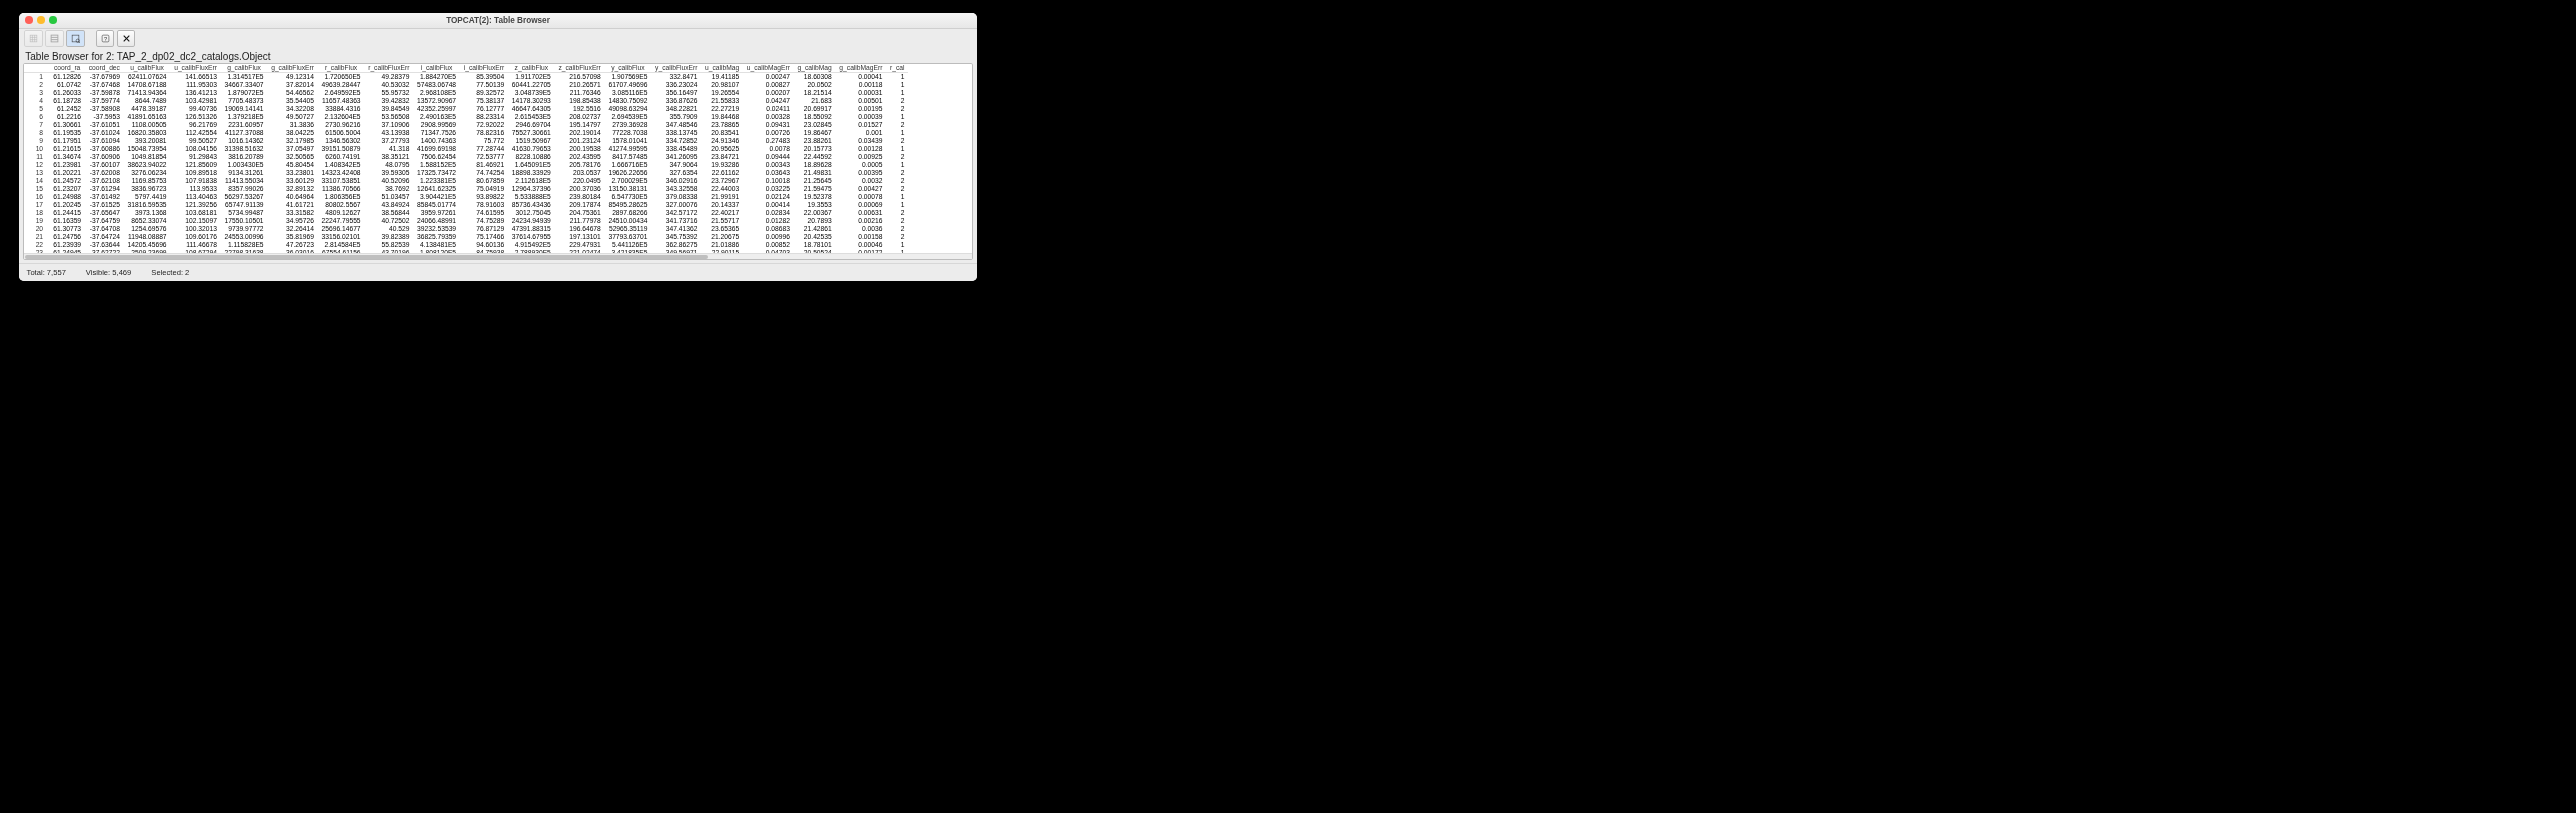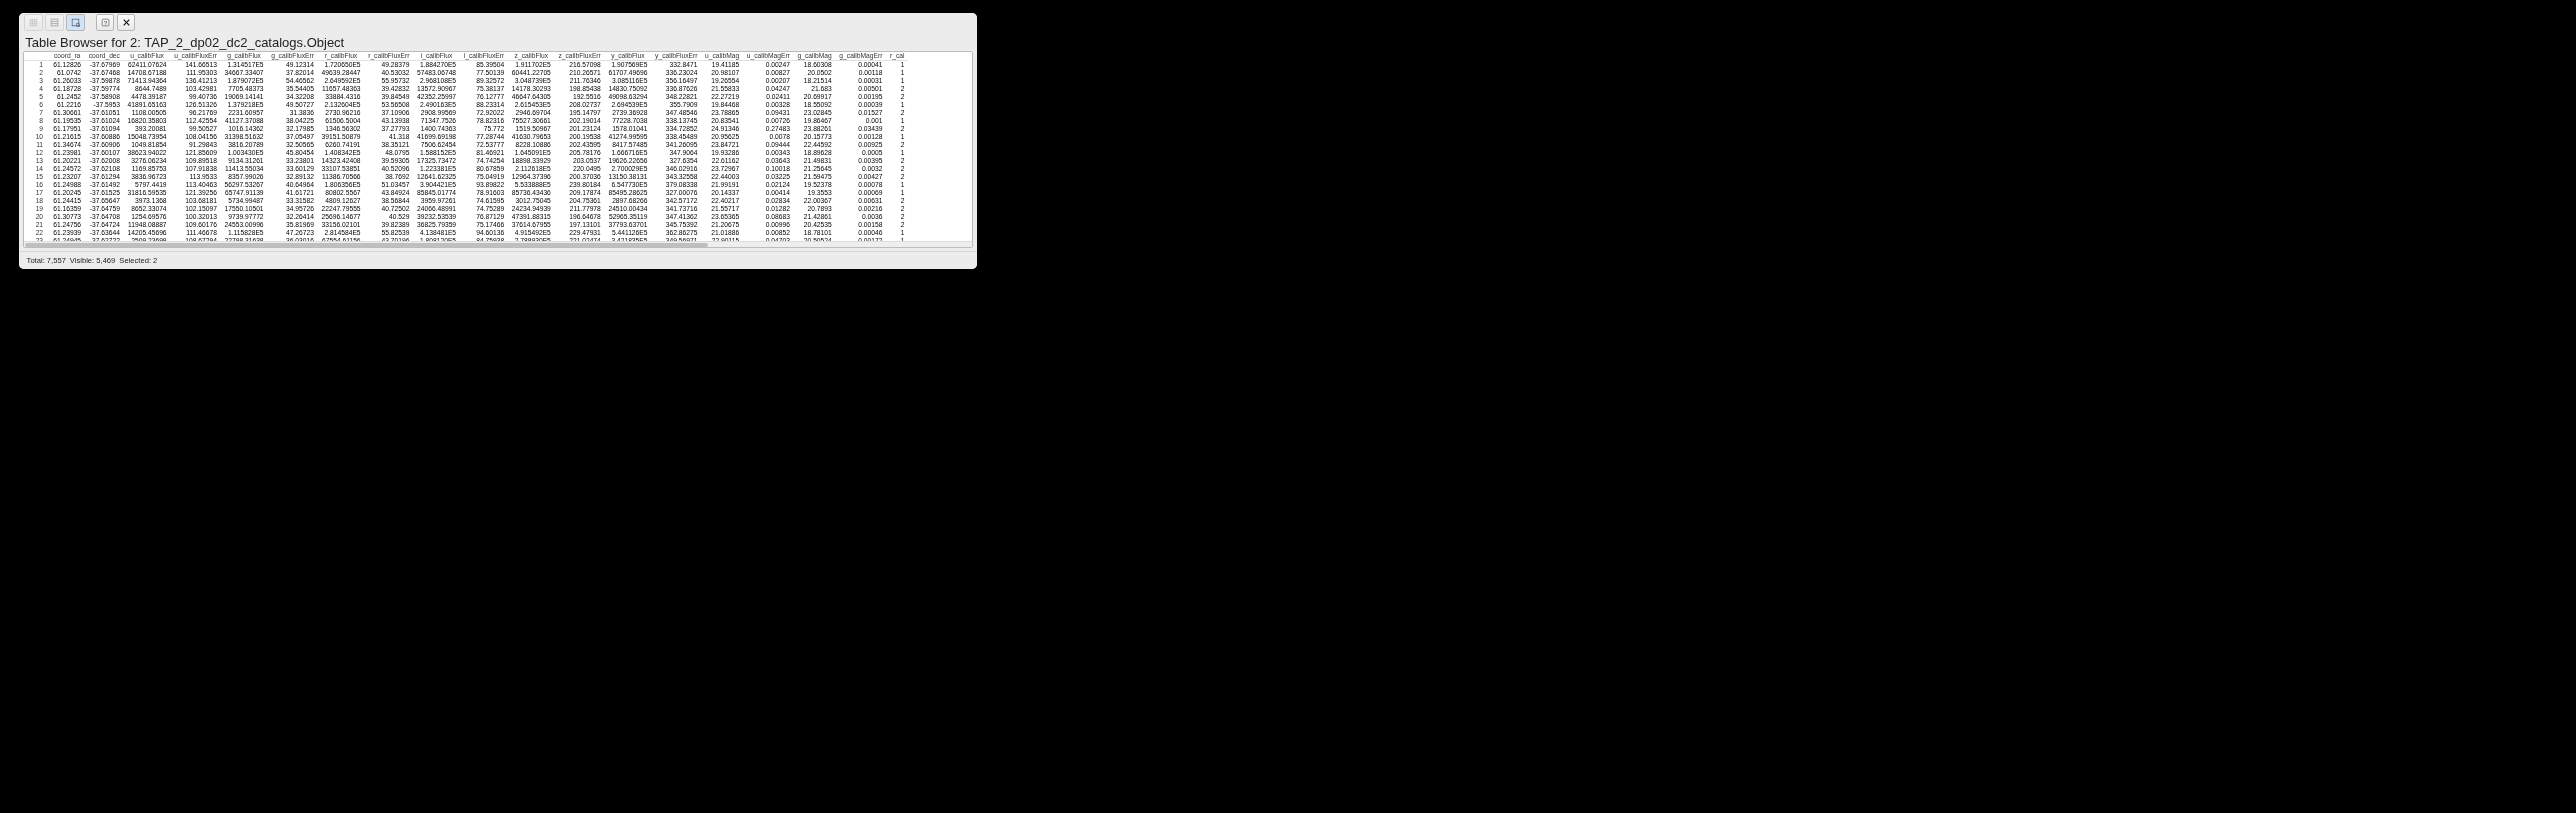--- a/index.html
+++ b/index.html
@@ -8,38 +8,46 @@
   .titlebar{height:15px;background:linear-gradient(#f6f6f6,#e7e7e7);border-bottom:0.6px solid #cfcfcf;position:relative;display:flex;align-items:center}
   .traffic{display:flex;gap:4.4px;position:absolute;left:6.3px;top:3.8px}
   .dot{width:7.6px;height:7.6px;border-radius:50%}
   .red{background:#ff5f57}.yellow{background:#febc2e}.green{background:#28c840}
   .title{flex:1;text-align:center;font-size:8.2px;font-weight:600;color:#444}
   .toolbar{height:20px;background:#ececec;display:flex;align-items:center;padding:0 5px;gap:2.5px}
   .tbtn{width:16.5px;height:15px;border:0.6px solid #b5b5b5;border-radius:1.9px;background:linear-gradient(#fdfdfd,#e8e8e8);display:flex;align-items:center;justify-content:center;color:#444}
   .tbtn.disabled{opacity:.45}
   .tbtn.active{background:#d1e3f8}
   .sep{width:6.3px}
-  .subhdr{padding:2.5px 6.3px 1.3px;font-size:13px;color:#222}
+  .subhdr{padding:2.5px 6.3px 1.3px;font-size:10px;color:#222}
   .tablewrap{margin:0 3.8px 2.5px;background:#fff;border:0.6px solid #bcbcbc;border-radius:1.9px;overflow:hidden}
   .scroll{height:189px;overflow:hidden}
   table{border-collapse:collapse;font-variant-numeric:tabular-nums;font-size:6.7px}
   th,td{white-space:nowrap;padding:0 3.8px;height:8px;line-height:8px}
   th{font-weight:400;color:#333;text-align:center;background:#fff;border-bottom:0.6px solid #e0e0e0}
   td{text-align:right}
   td.idx{color:#333;text-align:right;padding-right:6.3px}
   .hscroll{height:5px;background:#eee;border-top:0.6px solid #ddd;position:relative}
   .hthumb{position:absolute;height:3.8px;top:0.6px;left:1.3px;width:72%;background:#bfbfbf;border-radius:1.9px}
-  .status{padding:3.8px 7.6px;font-size:7.6px;color:#222;display:flex;gap:4px;border-top:0.6px solid #d7d7d7;background:#ececec}
+  .status{padding:3.8px 7.6px;font-size:7.6px;color:#222;display:flex;gap:20px;border-top:0.6px solid #d7d7d7;background:#ececec}
   svg{width:9px;height:9px}
 </style>
 </head>
 <body>
 
 <div class="desktop">
   <div class="window">
+    <div class="titlebar">
+      <div class="traffic">
+        <div class="dot red"></div>
+        <div class="dot yellow"></div>
+        <div class="dot green"></div>
+      </div>
+      <div class="title">TOPCAT(2): Table Browser</div>
+    </div>
 
     <div class="toolbar">
       <div class="tbtn disabled">
           <svg viewBox="0 0 16 16">
             <rect x="2" y="2" width="12" height="12" fill="none" stroke="#777"></rect>
             <line x1="2" y1="6" x2="14" y2="6" stroke="#777"></line>
             <line x1="2" y1="10" x2="14" y2="10" stroke="#777"></line>
             <line x1="6" y1="2" x2="6" y2="14" stroke="#777"></line>
             <line x1="10" y1="2" x2="10" y2="14" stroke="#777"></line>
           </svg>

